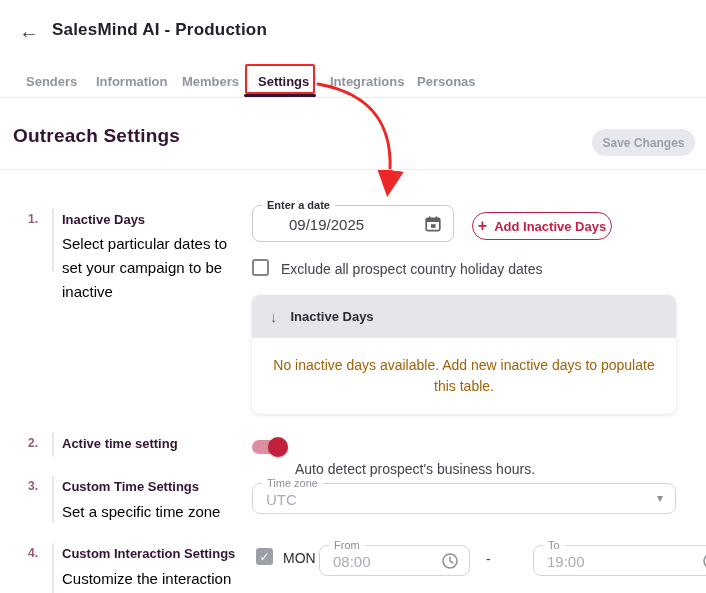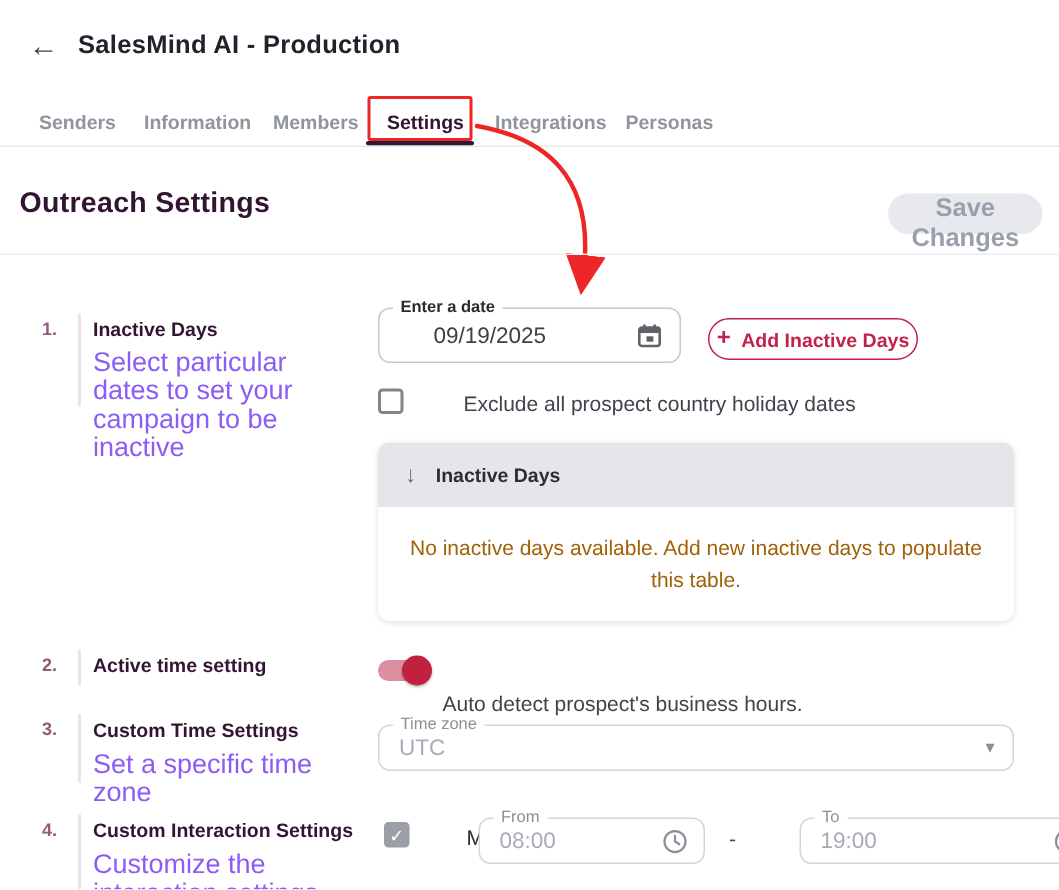--- a/index.html
+++ b/index.html
@@ -13,48 +13,48 @@
   
   .tab { position:absolute; top:74px; font-size:13px; color:#8f949d; font-weight:bold; cursor:pointer;text-align:right; }
   .tab.active { color:#321433; }
   .tab-underline { position:absolute; left:244px; top:94px; width:72px; height:3px; background:#321433; border-radius:2px; }
   .tab-divider { position:absolute; left:0; top:97px; width:706px; height:1px; background:#e9eaee; }
   .anno-box { position:absolute; left:245px; top:64px; width:70px; height:30px; border:2px solid #ed2727; border-radius:2px; pointer-events:none; }
   .anno-arrow { position:absolute; left:300px; top:74px; width:115px; height:125px; pointer-events:none; }
 
   
   .page-title { position:absolute; left:13px; top:125px; font-size:19px; font-weight:bold; color:#321433; letter-spacing:.2px; }
-  .save-btn { position:absolute; left:592px; top:129px; width:103px; height:27px; background:#e7e9ee; border:none; border-radius:14px; color:#9aa0ab; font-size:17px; font-weight:bold; font-family:inherit; cursor:pointer; }
+  .save-btn { position:absolute; left:592px; top:129px; width:103px; height:27px; background:#e7e9ee; border:none; border-radius:14px; color:#9aa0ab; font-size:12px; font-weight:bold; font-family:inherit; cursor:pointer; }
   .head-divider { position:absolute; left:0; top:169px; width:706px; height:1px; background:#ededf1; }
 
   
   .sec-num { position:absolute; left:28px; font-size:12px; font-weight:bold; color:#935a7c; }
   .sec-line { position:absolute; left:52px; width:2px; background:#eee2ea; }
   .sec-title { position:absolute; left:62px; font-size:13px; font-weight:bold; color:#321433; }
-  .sec-desc { position:absolute; left:62px; width:172px; font-size:18px; color:#8b5cf6; line-height:19px; }
+  .sec-desc { position:absolute; left:62px; width:172px; font-size:15px; color:#000000; line-height:24px; }
 
   
   .ofield { position:absolute; border:1px solid #c6c9cf; border-radius:8px; background:#fff; }
   .ofield .flabel { position:absolute; top:-8px; left:9px; background:#fff; padding:0 5px; font-size:11px; line-height:14px; }
   .flabel.dark { color:#2a2a33; font-weight:bold; }
   .flabel.gray { color:#8a8f98; }
   .ofield .fvalue { position:absolute; left:13px; top:50%; transform:translateY(-50%); font-size:15px; }
   .fvalue.dark { color:#3c4049;margin-left:23px; }
   .fvalue.light { color:#a7adb6; }
   .ofield.dim { border-color:#d2d5db; }
   .field-icon { position:absolute; top:50%; transform:translateY(-50%); }
 
   
   .add-btn { position:absolute; left:472px; top:212px; width:140px; height:28px; border:1.5px solid #c22148; border-radius:15px; background:#fff; color:#c22148; font-size:13px; font-weight:bold; font-family:inherit; cursor:pointer; display:flex; align-items:center; justify-content:center; gap:7px; }
   .add-btn .plus { font-size:16px; font-weight:bold; line-height:1; margin-top:-1px; }
 
   
   .cbox { position:absolute; width:17px; height:17px; border:2px solid #80858e; border-radius:3px; background:#fff; cursor:pointer; }
   .cbox.checked { background:#9aa0a6; border-color:#9aa0a6; color:#fff; font-size:12px; font-weight:bold; text-align:center; line-height:15px; }
-  .cbox-label { position:absolute; font-size:14px; color:#3f434c;margin-left:28px; }
+  .cbox-label { position:absolute; font-size:14px; color:#3f434c; }
 
   
   .idays-table { position:absolute; left:252px; top:295px; width:424px; height:119px; border-radius:8px; background:#fff; box-shadow:0 1px 4px rgba(0,0,0,.12); overflow:hidden; }
   .idays-head { height:43px; background:#e4e6ea; display:flex; align-items:center; padding-left:18px; gap:13px; }
   .idays-head .sort { color:#6b7079; font-size:15px; }
   .idays-head .htxt { font-size:13px; font-weight:bold; color:#2c2c36; }
   .idays-body { height:76px; display:flex; align-items:center; justify-content:center; }
   .idays-empty { width:392px; text-align:center; font-size:14px; color:#a16207; line-height:21px; }
 
   

